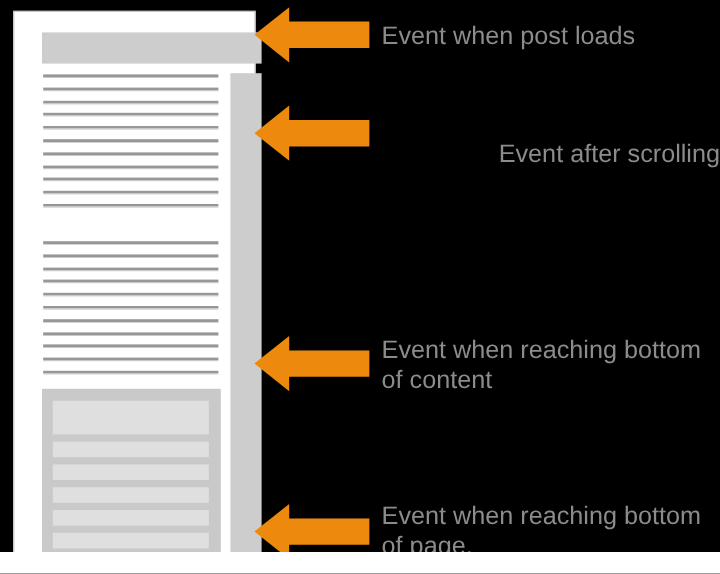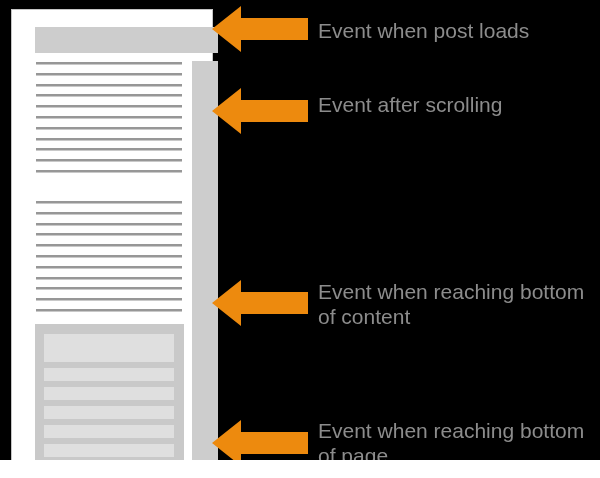--- a/index.html
+++ b/index.html
@@ -84,21 +84,21 @@
   .label {
     position: absolute;
     left: 318px;
     width: 282px;
     font-size: 21px;
     line-height: 25px;
     color: var(--label-text, #8c8c8c);
     white-space: pre-line;
   }
   .label.l1 { top: 18px; }
-  .label.l2 { top: 92px; }
+  .label.l2 { top: 116px; text-align: right; }
   .label.l3 { top: 279px; }
   .label.l4 { top: 418px; }
 </style>
 </head>
 <body>
 
 <div class="stage">
 
   <div class="frame">
     <div class="hdr"></div>

